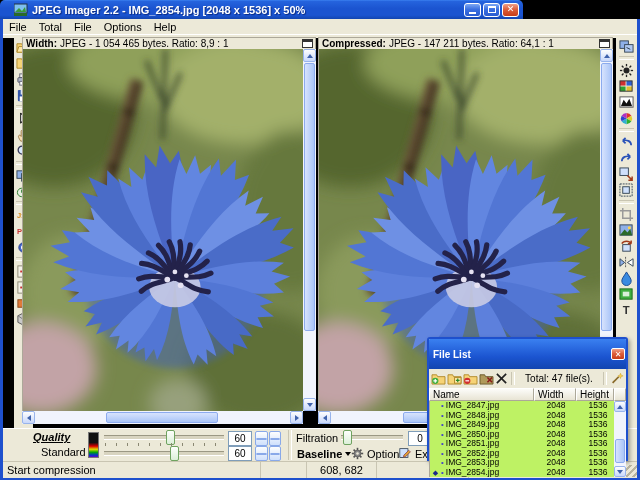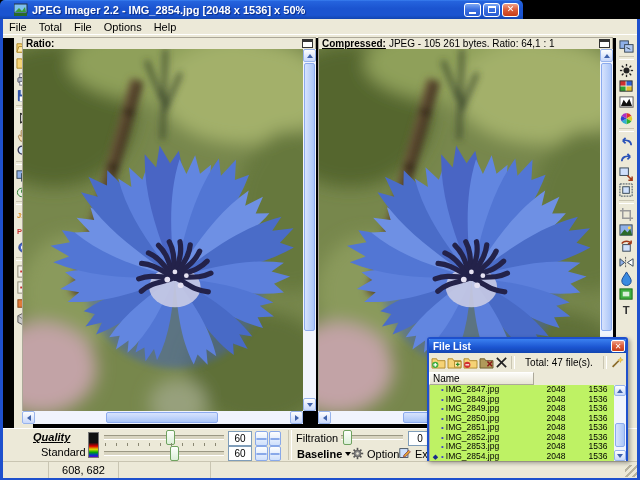--- a/index.html
+++ b/index.html
@@ -72,29 +72,29 @@
   .ysq{width:17px;height:15px;border:1px solid #9a9685;border-radius:2px;background:linear-gradient(180deg,#fff,#e4e0cc);
     display:flex;align-items:center;justify-content:center;box-sizing:border-box;}
   
   .statusbar{left:3px;top:461px;width:634px;height:16px;background:#ece9d8;border-top:1px solid #c9c5b2;display:flex;font-size:11px;}
   .st-seg{border-right:1px solid #c9c5b2;display:flex;align-items:center;padding:0 4px;box-sizing:border-box;}
   .grip{position:absolute;right:0px;bottom:1px;width:12px;height:12px;
     background:repeating-linear-gradient(135deg,transparent 0 3px,#b8b4a0 3px 5px);}
   
   .flwin{left:427px;top:337px;width:201px;height:124px;border:2px solid #1e50cd;border-radius:3px 3px 0 0;
     background:#ece9d8;box-sizing:border-box;box-shadow:2px 2px 4px rgba(0,0,0,.35);}
-  .fl-title{height:14px;background:linear-gradient(180deg,#3a80f0,#1b54d0 60%,#1245b0);color:#fff;font-weight:bold;
+  .fl-title{height:30px;background:linear-gradient(180deg,#3a80f0,#1b54d0 60%,#1245b0);color:#fff;font-weight:bold;
     font-size:10px;display:flex;align-items:center;padding-left:4px;border-radius:1px 1px 0 0;}
   .fl-close{margin-left:auto;margin-right:1px;width:14px;height:12px;border-radius:2px;border:1px solid #fff;
     background:linear-gradient(180deg,#f0a088,#dd5f3c 45%,#c83d18);color:#fff;font-size:8px;font-weight:bold;
     display:flex;align-items:center;justify-content:center;box-sizing:border-box;}
   .fl-toolbar{height:17px;display:flex;align-items:center;padding:1px 2px;gap:1px;}
   .fl-sep{width:2px;height:13px;border-left:1px solid #c9c5b2;border-right:1px solid #fff;margin:0 2px;}
   .fl-total{flex:1;text-align:center;font-size:10px;}
-  .fl-hdr{height:13px;display:flex;background:#ece9d8;font-size:10px;flex-direction:column;}
+  .fl-hdr{height:13px;display:flex;background:#ece9d8;font-size:10px;}
   .fl-hc{border:1px solid #fff;border-right-color:#aca899;border-bottom-color:#aca899;box-sizing:border-box;
     padding-left:3px;display:flex;align-items:center;background:linear-gradient(180deg,#fcfcf9,#e8e4d4);}
   .fl-list{position:relative;background:#bef264;height:76px;overflow:hidden;border-left:1px solid #aca899;}
   .fl-row{height:9.5px;display:flex;font-size:8.5px;line-height:9.5px;white-space:nowrap;}
   .fl-gut{width:11px;text-align:center;color:#1a2a8c;font-size:7px;flex:none;}
   .fl-name{width:94px;flex:none;overflow:hidden;}
   .fl-w,.fl-h{width:42px;flex:none;text-align:center;}
   .bullet{color:#4444c8;font-size:8px;margin-right:2px;}
   .fl-sb{position:absolute;right:0;top:0;width:12px;height:89px;background:#f1f4fd;}
 </style>
@@ -310,21 +310,22 @@
     </div>
   <div class="ti">
       <svg width="15" height="15" viewBox="0 0 16 16">
         <path d="M8 1 L14 4 L14 11 L8 14 L2 11 L2 4 Z" fill="#c8c8c8" stroke="#555"></path>
         <path d="M8 1 L8 8 L2 4 M8 8 L14 4 M8 8 L8 14" stroke="#777" fill="none"></path>
       </svg>
     </div>
 </div>
 
 <div class="abs pane-hdr" style="left:22px;width:294px;">
-  <b style="margin-left:3px;">Ratio:</b>
+  <b style="margin-left:3px;">Width:</b>
+  <span>JPEG - 1 054 465 bytes. Ratio: 8,9 : 1</span>
   <div class="mon-ic">
       <div></div>
     </div>
 </div>
 <div class="abs imgarea" style="left:22px;width:281px;">
   <svg width="281" height="362" viewBox="0 0 300 380" preserveAspectRatio="xMidYMid slice">
       <use href="#flower-art"></use>
     </svg>
 </div>
 <div class="abs sbv" style="left:303px;">
@@ -340,22 +341,22 @@
   <div class="sbb" style="left:0;">
       <div class="tri-l"></div>
     </div>
   <div class="thh" style="left:84px;width:112px;"></div>
   <div class="sbb" style="left:268px;">
       <div class="tri-r"></div>
     </div>
 </div>
 
 <div class="abs pane-hdr" style="left:318px;width:295px;">
-  <b style="margin-left:3px;text-decoration:underline;">Compressed:</b>
-  <span>JPEG - 105 261 bytes. Ratio: 64,1 : 1</span>
+  <b style="margin-left:3px;">Compressed:</b>
+  <span>JPEG - 147 211 bytes. Ratio: 64,1 : 1</span>
   <div class="mon-ic">
       <div></div>
     </div>
 </div>
 <div class="abs imgarea" style="left:318px;width:282px;">
   <svg width="282" height="362" viewBox="0 0 300 380" preserveAspectRatio="xMidYMid slice">
       <use href="#flower-art"></use>
     </svg>
 </div>
 <div class="abs sbv" style="left:600px;">
@@ -614,20 +615,21 @@
       <g fill="#111">
         <rect x="0" y="0" width="2" height="2"></rect>
         <rect x="10" y="0" width="2" height="2"></rect>
         <rect x="0" y="10" width="2" height="2"></rect>
         <rect x="10" y="10" width="2" height="2"></rect>
       </g>
     </svg>
 </div>
 
 <div class="abs statusbar">
+  <div class="st-seg" style="width:258px;">Start compression</div>
   <div class="st-seg" style="width:46px;"></div>
   <div class="st-seg" style="width:70px;justify-content:center;">608, 682</div>
   <div class="st-seg" style="width:92px;"></div>
   <div class="st-seg" style="flex:1;border-right:none;"></div>
   <div class="grip"></div>
 </div>
 
 <div class="abs flwin">
   <div class="fl-title">
     <span>File List</span>

